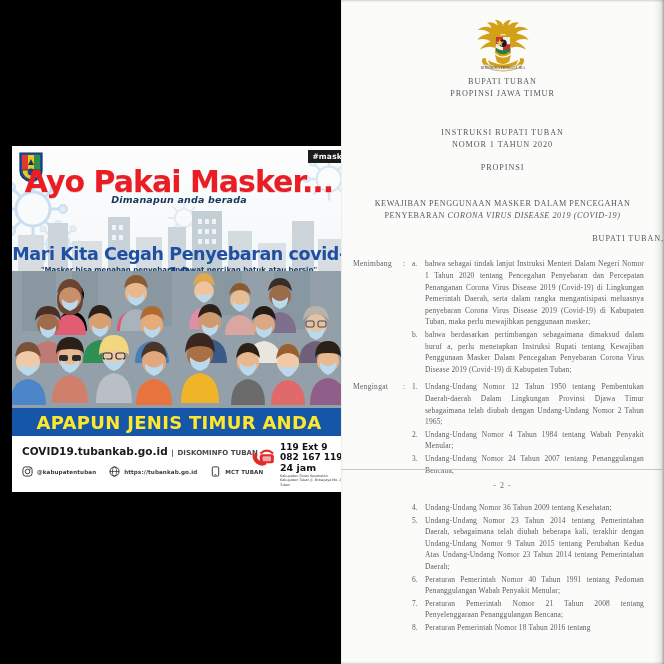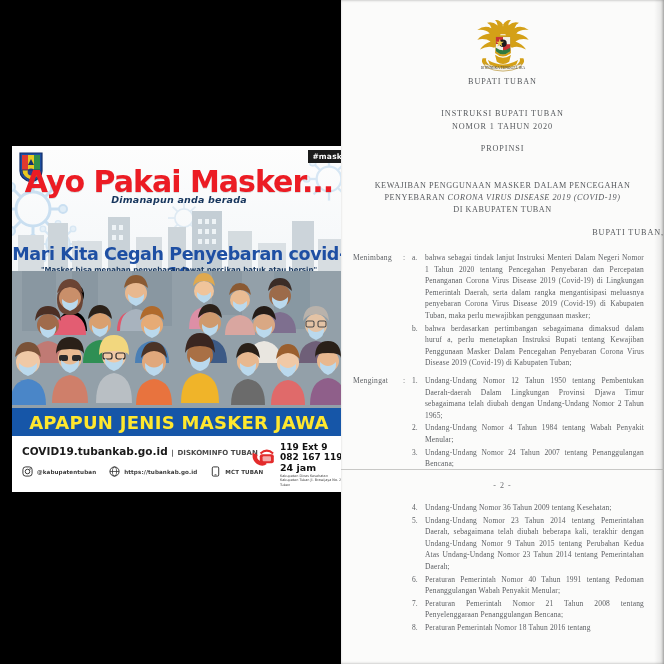--- a/index.html
+++ b/index.html
@@ -397,21 +397,21 @@
             <path d="M-18 58 Q-18 33 0 31 Q18 33 18 58 Z" fill="#8f5f8a"></path>
             <circle cx="0" cy="14" r="11" fill="#e8b88f"></circle>
             <path d="M-13 11 q0 -17 13 -17 q13 0 13 17 q0 -5 -13 -5 q-13 0 -13 5z" fill="#2a2018"></path>
             <path d="M-8 15 q8 8 16 0 q1 10 -8 13 q-9 -3 -8 -13z" fill="#bad9ed"></path>
           </g>
         </g>
       </svg>
     </div>
 
     <div class="banner">
-      <span>APAPUN JENIS MASKER JAWA</span>
+      <span>APAPUN JENIS TIMUR ANDA</span>
     </div>
 
     <div class="foot">
       <div class="foot-url">
         <span>COVID19.tubankab.go.id</span>
         <em>|</em>
         <em>DISKOMINFO TUBAN</em>
       </div>
 
       <div class="foot-row">
@@ -483,37 +483,37 @@
             <circle cx="35" cy="31" r="4.2" fill="#1c1c1c"></circle>
             <path d="M27 36 q8 6 16 0 v4 q-8 7 -16 0z" fill="#2f7a3f"></path>
             <path d="M31 26 l1.6 3.2 h3.4 l-2.7 2.1 1 3.3 -2.8 -2 -2.8 2 1 -3.3 -2.7 -2.1 h3.4 z" fill="#e8c84a"></path>
           </g>
           <path d="M14 54 q21 10 42 0 l-1 4 q-20 9 -40 0 z" fill="#f2efe6" stroke="#b8912a" stroke-width="0.7"></path>
           <text x="35" y="59.6" font-size="4.1" text-anchor="middle" fill="#4a4a4a" font-family="Liberation Serif, serif">BHINNEKA TUNGGAL IKA</text>
         </svg>
 
         <div class="ctr t-head" style="">
           <div>BUPATI TUBAN</div>
-        </div>
-
-        <div class="ctr t-head" style="margin-top:20px;">
+          <div>PROPINSI JAWA TIMUR</div>
+        </div>
+
+        <div class="ctr t-head" style="margin-top:26px;">
           <div>INSTRUKSI BUPATI TUBAN</div>
           <div>NOMOR  1  TAHUN  2020</div>
         </div>
 
         <div class="ctr t-head" style="margin-top:10px;">
           <div>PROPINSI</div>
         </div>
 
         <div class="ctr t-title" style="margin-top:24px;">
           <div>KEWAJIBAN PENGGUNAAN MASKER DALAM PENCEGAHAN</div>
           <div>
             <span>PENYEBARAN </span><i>CORONA VIRUS DISEASE 2019 (COVID-19)</i>
           </div>
-          <div>DI KABUPATEN TUBAN</div>
         </div>
 
         <div class="ctr t-head" style="margin-top:11px;text-align:right;">
           <div>BUPATI TUBAN,</div>
         </div>
 
         <div class="clause" style="margin-top:13px;">
           <div class="cl-label">Menimbang</div>
           <div class="cl-colon">:</div>
           <div class="cl-body">

